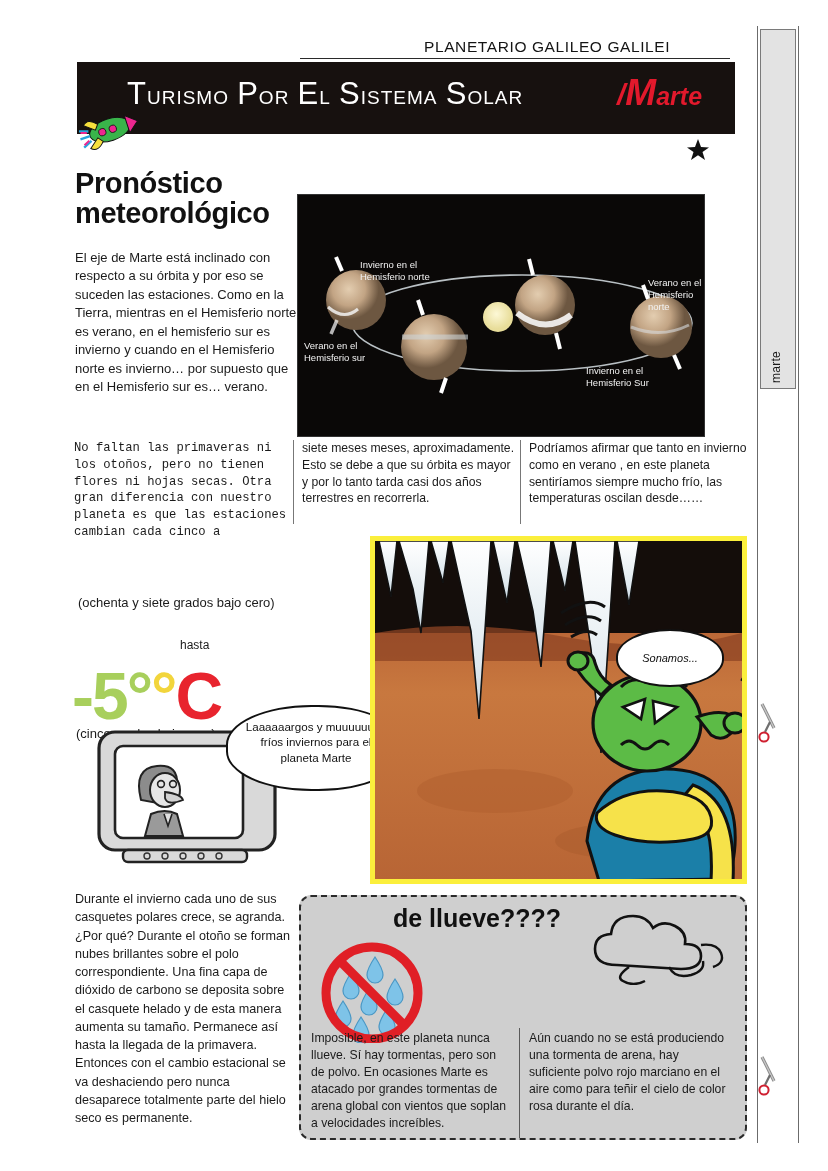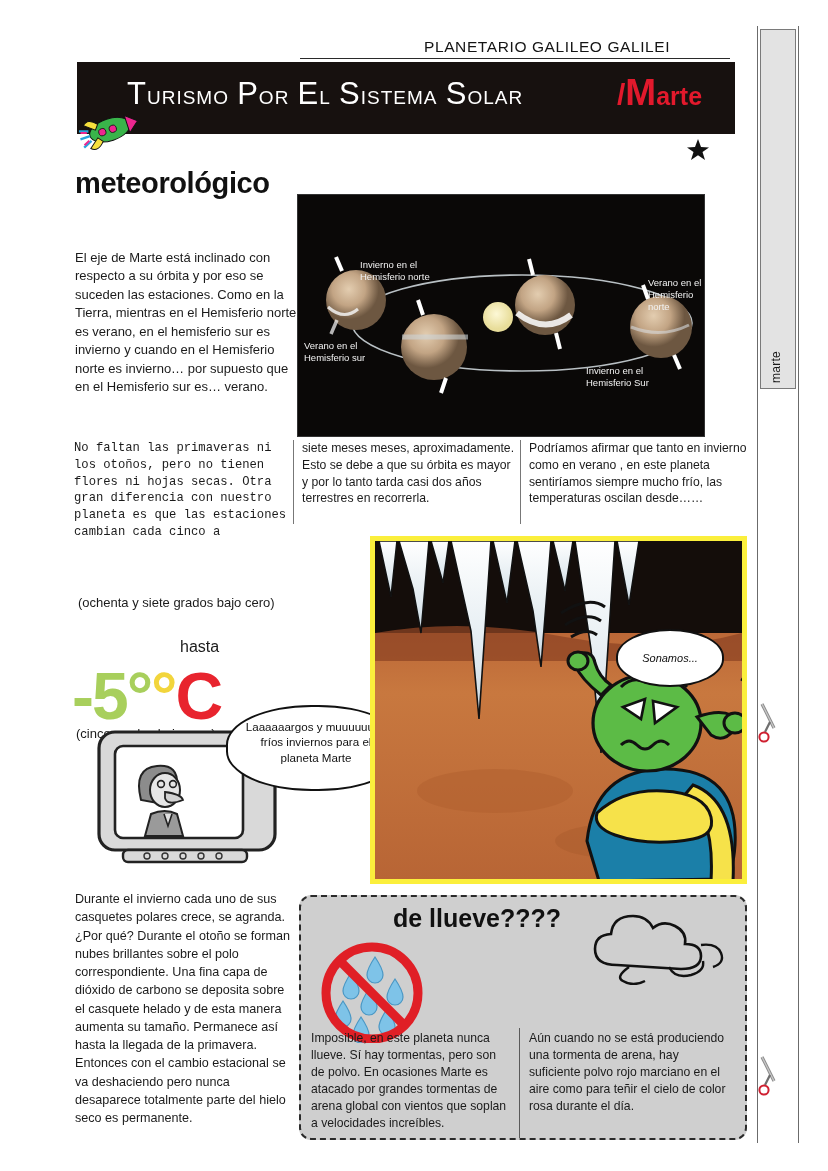--- a/index.html
+++ b/index.html
@@ -46,21 +46,21 @@
   }
   .banner-title{
     position:absolute;left:50px;top:14px;color:#fff;
     font-size:26px;font-family:"Liberation Sans", sans-serif;
     letter-spacing:1px;white-space:nowrap;font-weight:400;
   }
   .banner-title .big{font-size:31px;}
   .banner-title .sm{font-size:19px;}
   .banner-sub{
     position:absolute;left:540px;top:10px;color:#e2192c;
-    font-size:30px;font-weight:bold;white-space:nowrap;
+    font-size:30px;font-weight:bold;font-style:italic;white-space:nowrap;
   }
   .banner-sub .m{font-size:37px;}
   .banner-sub .rest{font-size:25px;}
   .rocket{position:absolute;left:78px;top:104px;width:62px;height:52px;}
   .star{position:absolute;left:686px;top:138px;width:24px;height:24px;}
 
   
   .headline{
     position:absolute;left:75px;top:168px;width:230px;
     font-size:29px;font-weight:bold;line-height:1.04;color:#111;
@@ -88,21 +88,21 @@
   .c3{left:455px;width:218px;}
   .vrule{position:absolute;top:0;width:1px;height:84px;background:#777;}
 
   
   .temp-block{position:absolute;left:70px;top:528px;width:300px;height:200px;}
   .bigtemp{position:absolute;font-weight:bold;line-height:1;white-space:nowrap;}
   .t87{left:0;top:0;font-size:72px;color:#e1256b;letter-spacing:-2px;}
   .t87 .deg2{color:#f2d53c;}
   .t87 .cee{color:#9ec93c;}
   .cap1{position:absolute;left:8px;top:67px;font-size:13px;color:#1b1b1b;font-weight:normal;}
-  .hasta{position:absolute;left:110px;top:110px;font-size:16px;color:#1b1b1b;}
+  .hasta{position:absolute;left:110px;top:110px;font-size:12px;color:#1b1b1b;}
   .t5{left:2px;top:135px;font-size:66px;color:#a8cf5c;letter-spacing:-2px;}
   .t5 .deg2{color:#f2d53c;}
   .t5 .cee{color:#e8242e;}
   .cap2{position:absolute;left:6px;top:198px;font-size:13px;color:#1b1b1b;font-weight:normal;}
 
   
   .tv{position:absolute;left:95px;top:728px;width:190px;height:142px;}
   .bubble-tv{
     position:absolute;left:226px;top:705px;width:178px;height:86px;
     background:#fff;border:2.6px solid #111;border-radius:48%/46%;
@@ -197,20 +197,21 @@
       <path d="M11 21 L2 18 M11 26 L1 26 M11 31 L2 35" stroke="#29a3dc" stroke-width="2.4"></path>
       <path d="M9 22 L3 20 M9 30 L3 33" stroke="#ec268f" stroke-width="2"></path>
     </g>
   </svg>
 
   <svg class="star" viewBox="0 0 24 24">
     <path d="M12 1 L15 9 L23 9.5 L16.5 14 L19 22 L12 17.2 L5 22 L7.5 14 L1 9.5 L9 9 Z" fill="#111"></path>
   </svg>
 
   <div class="headline">
+    <div>Pronóstico</div>
     <div>meteorológico</div>
   </div>
   <div class="intro">El eje de Marte está inclinado con respecto a su órbita y por eso se suceden las estaciones. Como en la Tierra, mientras en el Hemisferio norte es verano, en el hemisferio sur es invierno y cuando en el Hemisferio norte es invierno… por supuesto que en el Hemisferio sur es… verano.</div>
 
   <div class="orbit-box">
     <svg width="448" height="241" viewBox="0 0 448 241">
       <defs>
         <radialGradient id="marsg" cx="38%" cy="32%">
           <stop offset="0%" stop-color="#e3cdb0"></stop>
           <stop offset="55%" stop-color="#c2a484"></stop>

